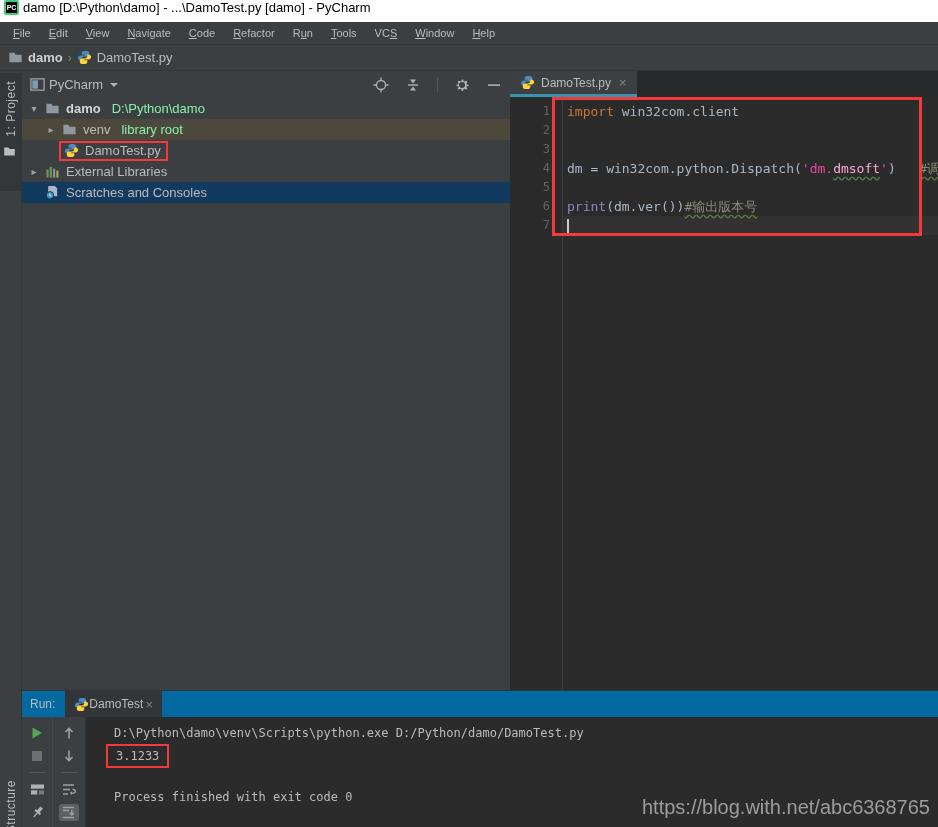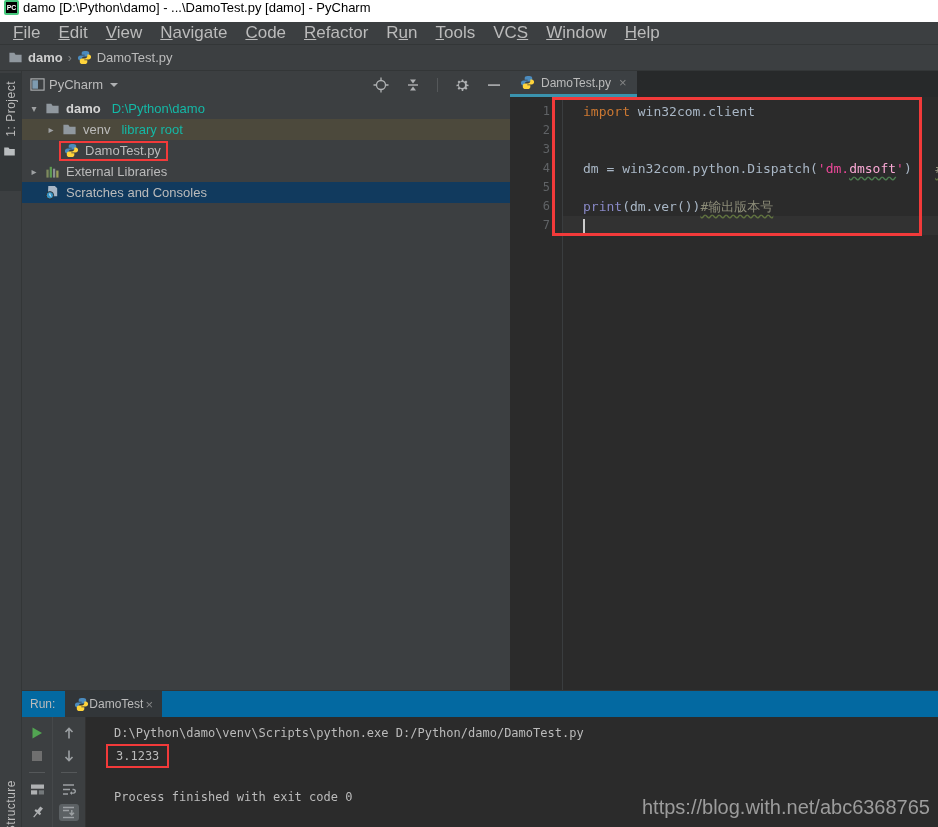--- a/index.html
+++ b/index.html
@@ -7,21 +7,21 @@
   #app { position:relative; width:938px; height:827px; overflow:hidden; background:#3C3F41; }
 
   
   .titlebar { position:absolute; left:0; top:0; width:938px; height:22px; background:#FFFFFF;
               display:flex; gap:4px; padding-left:4px; color:#000; font-size:13px; }
   .pc-logo { width:15px; height:15px; background:#000; border:2px solid #47C97E; border-radius:2px;
              color:#FFF; font-size:7px; font-weight:bold; display:flex; align-items:center; justify-content:center; }
 
   
   .menubar { position:absolute; left:0; top:22px; width:938px; height:22px; background:#3C3F41;
-             display:flex; align-items:center; padding-left:4px; color:#BBBBBB; font-size:17px; }
+             display:flex; align-items:center; padding-left:4px; color:#BBBBBB; font-size:11px; }
   .menu-item { padding:0 9px; cursor:default; }
   .menu-item u { text-decoration:underline; }
 
   
   .crumbbar { position:absolute; left:0; top:44px; width:938px; height:26px; background:#3C3F41;
               border-top:1px solid #333637; display:flex; align-items:center; gap:5px; padding-left:8px;
               color:#BBBBBB; font-size:13px; }
   .crumb-bold { font-weight:bold; color:#CFCFCF; }
   .crumb-sep { color:#7F8182; font-size:12px; }
   .icon14 { width:15px; height:15px; display:inline-flex; }
@@ -46,35 +46,35 @@
               border-top:4px solid #AFB1B3; margin-left:3px; }
   .tree { position:relative; font-size:13px; color:#BBBBBB; }
   .tree-row { height:21px; display:flex; align-items:center; white-space:nowrap; }
   .tree-row.hl-library { background:#4C493C; }
   .tree-row.hl-selected { background:#113A5E; }
   .chevron { width:16px; text-align:center; color:#9FA1A3; font-size:10px; flex:none; }
   .tree-label-wrap { display:inline-flex; align-items:center; gap:5px; padding:0 3px; }
   .tree-label-wrap.red-box-inline { border:2.5px solid #F23A3A; padding:0 5px 0 3px; }
   .tree-icon { width:16px; height:16px; display:inline-flex; flex:none; }
   .tree-label.bold { font-weight:bold; color:#D4D4D4; }
-  .tree-sublabel { color:#14b8a6; margin-left:6px; }
+  .tree-sublabel { color:#86efac; margin-left:6px; }
 
   
   .editor { position:absolute; left:510px; top:70px; width:428px; height:620px; background:#2B2B2B;
             border-top:1px solid #333637; }
   .tabbar { position:absolute; left:0; top:0; right:0; height:26px; background:#27292A; display:flex; }
   .tab { display:inline-flex; align-items:center; gap:6px; height:26px; padding:0 10px;
          background:#3C4043; border-bottom:3px solid #3A93AE; color:#BBBBBB; font-size:12px; }
   .tab-close { color:#848586; font-size:13px; margin-left:2px; }
   .gutter { position:absolute; left:0; top:26px; width:52px; bottom:0; padding-top:5px;
             font-family:"DejaVu Sans Mono", monospace; font-size:12px; line-height:19px;
             color:#606366; text-align:right; padding-right:12px; }
   .caret-line-overlay { position:absolute; left:53px; right:0; top:145px; height:19px; background:#323232; }
   .code-area { position:absolute; left:52px; top:26px; right:0; bottom:0; border-left:1px solid #3A3D3F;
-               padding:5px 0 0 20px; font-family:"DejaVu Sans Mono", monospace; font-size:13px;
+               padding:5px 0 0 4px; font-family:"DejaVu Sans Mono", monospace; font-size:13px;
                line-height:19px; z-index:2; }
   .code-line { height:19px; white-space:pre; }
   .tok-keyword { color:#CC7832; }
   .tok-plain { color:#A9B7C6; }
   .tok-string { color:#ec4899; }
   .tok-string-sq { color:#f9a8d4; text-decoration:underline; text-decoration-style:wavy;
                    text-decoration-color:#4E8052; text-underline-offset:3px; }
   .tok-builtin { color:#8888C6; }
   .tok-comment-sq { color:#8C8C78; text-decoration:underline; text-decoration-style:wavy;
                     text-decoration-color:#61743F; text-underline-offset:3px; }

